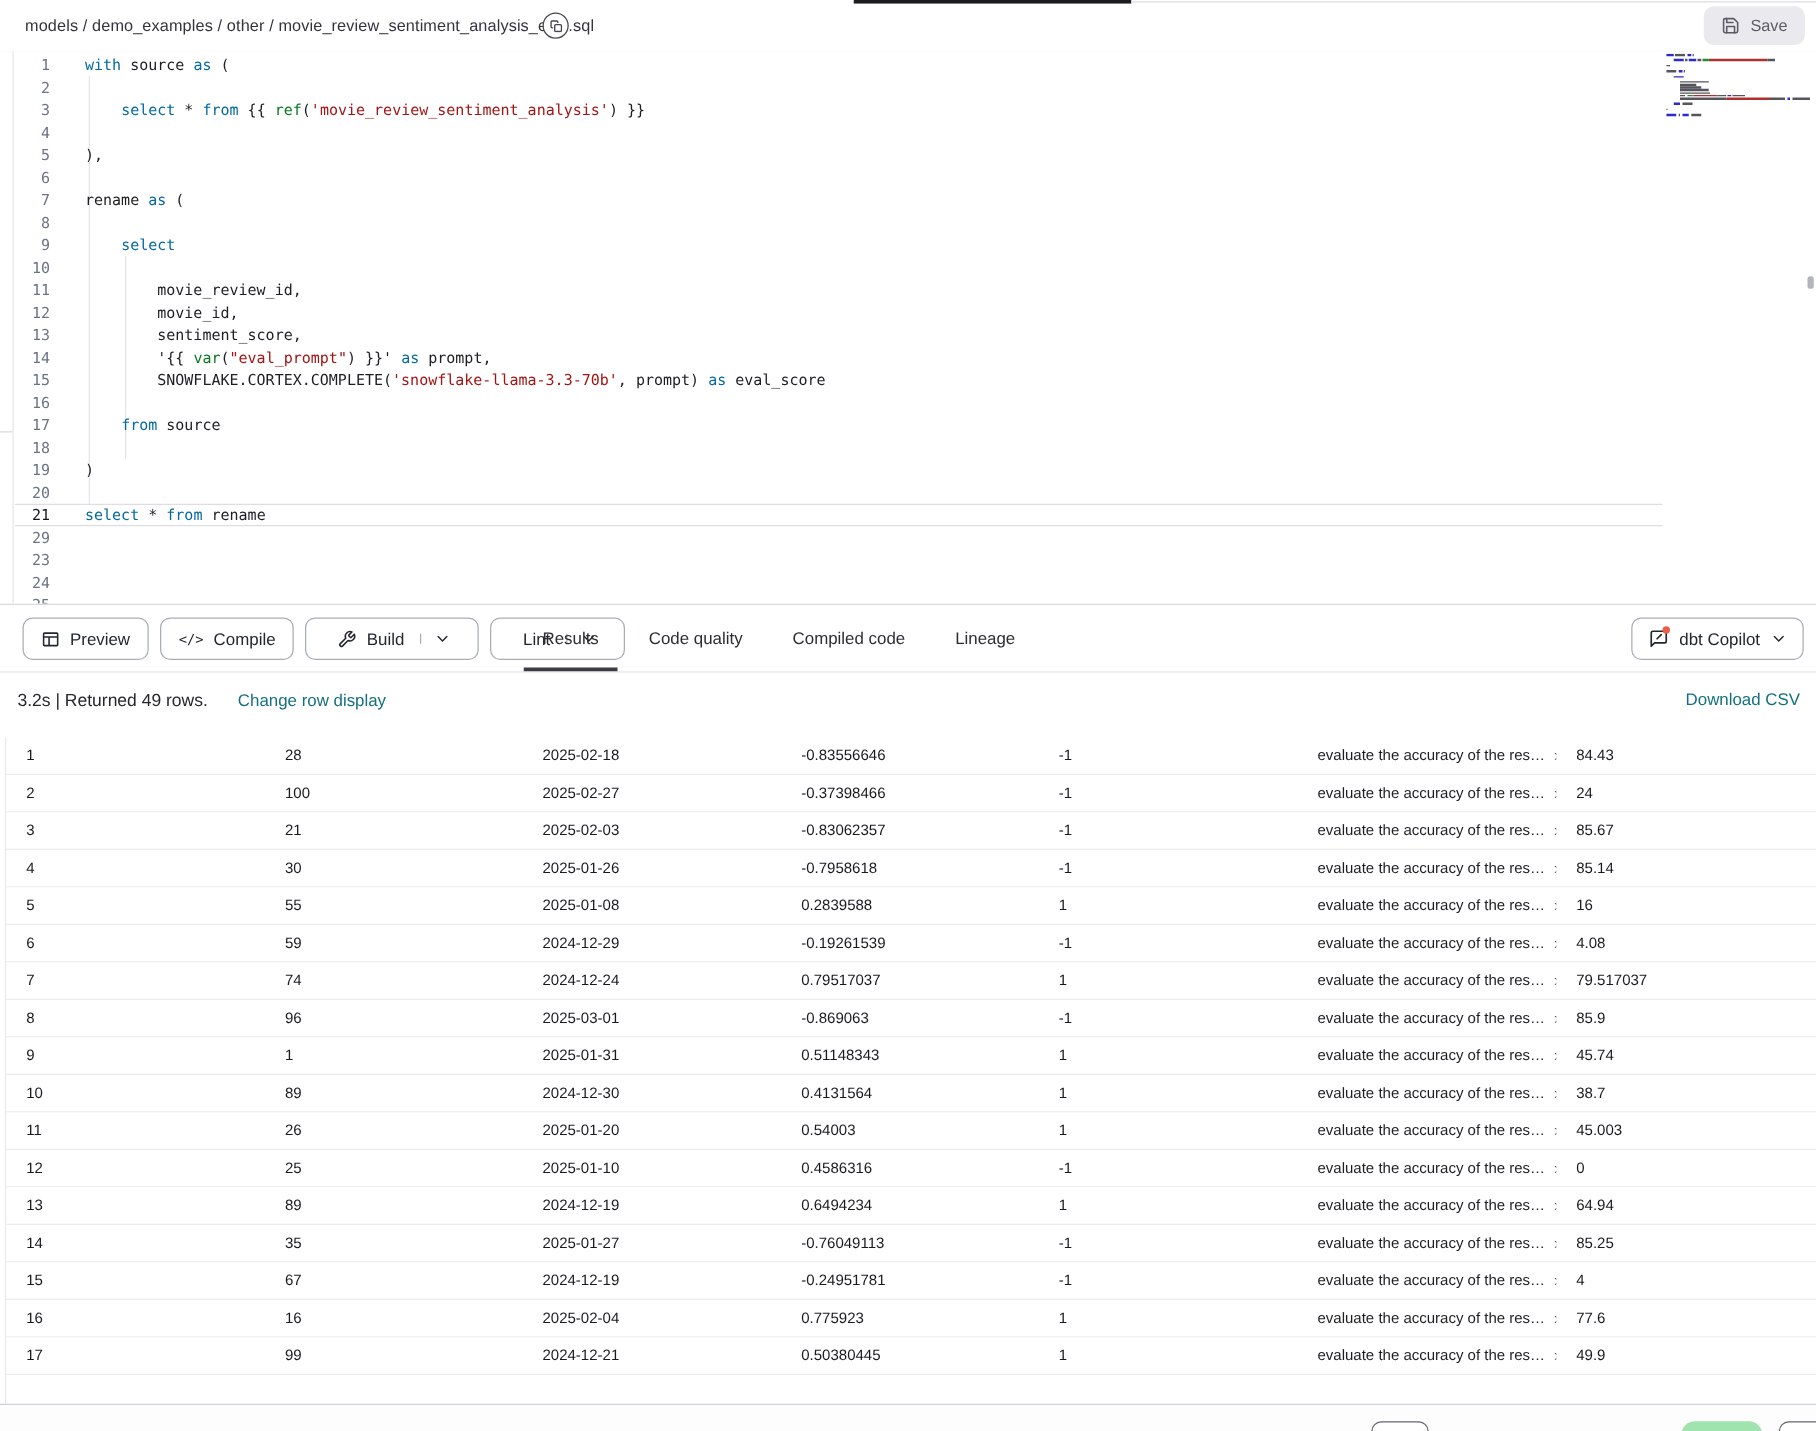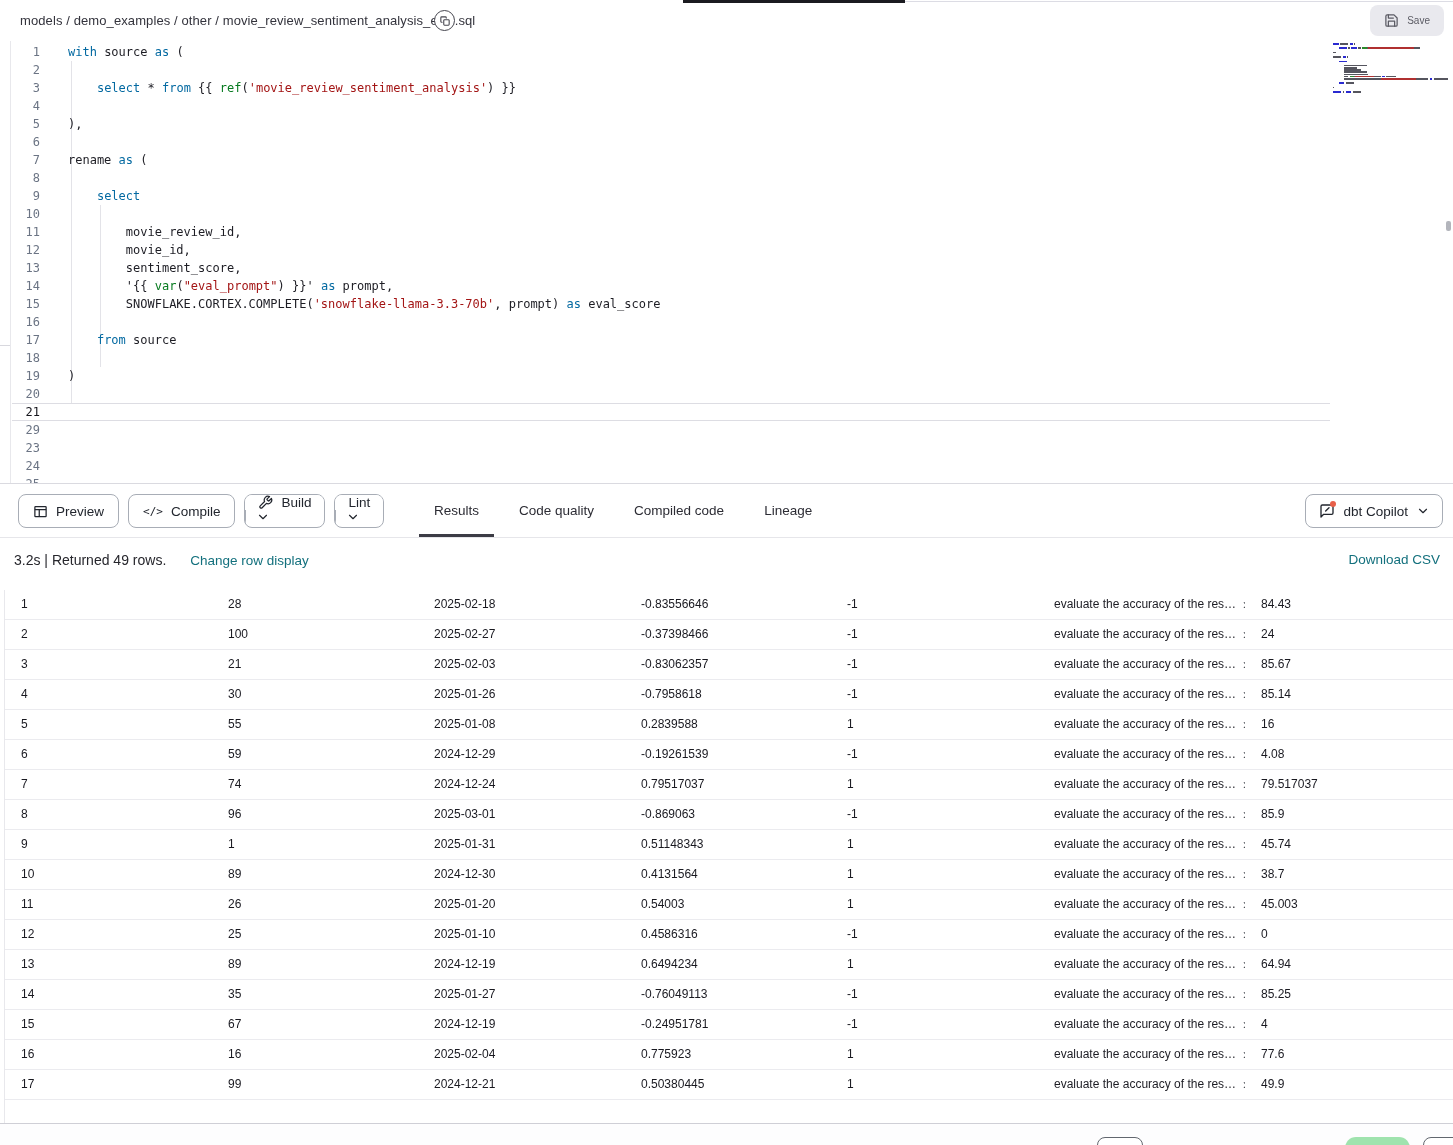--- a/index.html
+++ b/index.html
@@ -9,21 +9,21 @@
   
   .top-dark-strip{position:absolute;left:683px;top:0;width:222px;height:3px;background:#1b1b20;}
   .top-hairline{position:absolute;left:905px;top:1px;right:0;height:1px;background:#dcdce4;}
 
   
   .crumb-bar{position:absolute;left:0;top:3px;right:0;height:38px;background:#fff;border-bottom:1px solid #ededf1;}
   .breadcrumb{position:absolute;left:20px;top:10px;font-size:13px;color:#33333c;letter-spacing:.1px;}
   .copy-btn{position:absolute;left:434px;top:7px;width:21px;height:21px;border:1.5px solid #45454e;border-radius:50%;
             display:flex;align-items:center;justify-content:center;background:#fff;box-sizing:border-box;}
   .save-btn{position:absolute;right:9px;top:2px;height:31px;padding:0 14px;background:#e9e9ee;border:none;border-radius:8px;
-            display:flex;align-items:center;gap:8px;color:#5b5b64;font-size:10px;font-family:inherit;}
+            display:flex;align-items:center;gap:8px;color:#5b5b64;font-size:13px;font-family:inherit;}
 
   
   .editor{position:absolute;left:0;top:41px;width:1453px;height:442px;background:#fff;overflow:hidden;
           font-family:"DejaVu Sans Mono",monospace;font-size:12px;}
   .editor-leftline{position:absolute;left:10px;top:0;bottom:0;width:1px;background:#e8e8ec;}
   .left-panel-divider{position:absolute;left:0;top:304px;width:10px;height:1px;background:#d8d8de;}
   .gutter{position:absolute;left:0;top:2px;width:40px;text-align:right;}
   .ln{height:18px;line-height:18px;color:#6b7484;}
   .ln.active{color:#16161d;}
   .code{position:absolute;left:68px;top:2px;}
@@ -37,21 +37,21 @@
   .minimap{position:absolute;left:1333px;top:2px;width:116px;height:58px;overflow:hidden;}
   .editor-scroll-dash{position:absolute;left:1446px;top:180px;width:5px;height:10px;background:#9396a0;border-radius:2px;opacity:.7;}
 
   
   .action-bar{position:absolute;left:0;top:483px;right:0;height:55px;background:#fff;box-sizing:border-box;
               border-top:1px solid #dadae0;border-bottom:1px solid #e6e6ea;}
   .btn-row{position:absolute;left:18px;top:10px;display:flex;gap:9px;height:34px;}
   .btn,.btn-split{box-sizing:border-box;border:1px solid #a8adb6;border-radius:8px;background:#fff;color:#22262e;
        font-size:13.5px;font-family:inherit;}
   .btn{display:inline-flex;align-items:center;gap:8px;padding:0 14px;}
-  .btn-split{display:inline-flex;padding:0;overflow:hidden;flex-direction:column;}
+  .btn-split{display:inline-flex;padding:12px;overflow:hidden;}
   .btn-main{display:inline-flex;align-items:center;gap:8px;padding:0 13px;}
   .btn-caret{width:33px;display:flex;align-items:center;justify-content:center;border-left:1px solid #a8adb6;}
   .code-glyph{font-family:"DejaVu Sans Mono",monospace;font-size:11px;color:#22262e;}
   .tabs{position:absolute;left:432px;top:0;bottom:0;display:flex;gap:36px;}
   .tab{display:flex;align-items:center;font-size:13.5px;color:#2c2c34;position:relative;padding:0 2px;cursor:default;}
   .tab.active::after{content:"";position:absolute;left:-13px;right:-13px;bottom:0;height:3px;background:#3c3c45;}
   .copilot-btn{position:absolute;right:10px;top:10px;height:34px;box-sizing:border-box;border:1px solid #a8adb6;border-radius:8px;
                background:#fff;display:flex;align-items:center;gap:8px;padding:0 12px;font-size:13.5px;color:#22262e;font-family:inherit;}
   .copilot-icon{position:relative;width:17px;height:17px;}
   .copilot-dot{position:absolute;right:-1px;top:-2px;width:6px;height:6px;border-radius:50%;background:#e8604a;}
@@ -159,20 +159,21 @@
         <div class="code-line"><span class="tk-p">        movie_review_id,</span></div>
         <div class="code-line"><span class="tk-p">        movie_id,</span></div>
         <div class="code-line"><span class="tk-p">        sentiment_score,</span></div>
         <div class="code-line"><span class="tk-p">        '{{ </span><span class="tk-f">var</span><span class="tk-p">(</span><span class="tk-s">"eval_prompt"</span><span class="tk-p">) }}' </span><span class="tk-k">as</span><span class="tk-p"> prompt,</span></div>
         <div class="code-line"><span class="tk-p">        SNOWFLAKE.CORTEX.COMPLETE(</span><span class="tk-s">'snowflake-llama-3.3-70b'</span><span class="tk-p">, prompt) </span><span class="tk-k">as</span><span class="tk-p"> eval_score</span></div>
         <div class="code-line"></div>
         <div class="code-line"><span class="tk-p">    </span><span class="tk-k">from</span><span class="tk-p"> source</span></div>
         <div class="code-line"></div>
         <div class="code-line"><span class="tk-p">)</span></div>
         <div class="code-line"></div>
+        <div class="code-line"><span class="tk-k">select</span><span class="tk-p"> * </span><span class="tk-k">from</span><span class="tk-p"> rename</span></div>
         <div class="code-line"></div>
         <div class="code-line"></div>
       </div>
     <div class="minimap">
         <div style="position: relative; height: 2.2px;">
           <div style="position: absolute; top: 0px; height: 1.6px; background: rgb(42, 42, 208); left: 0px; width: 5.6px;"></div>
           <div style="position: absolute; top: 0px; height: 1.6px; background: rgb(85, 85, 94); left: 7px; width: 8.4px;"></div>
           <div style="position: absolute; top: 0px; height: 1.6px; background: rgb(42, 42, 208); left: 16.8px; width: 2.8px;"></div>
           <div style="position: absolute; top: 0px; height: 1.6px; background: rgb(85, 85, 94); left: 21px; width: 1.4px;"></div>
         </div>

